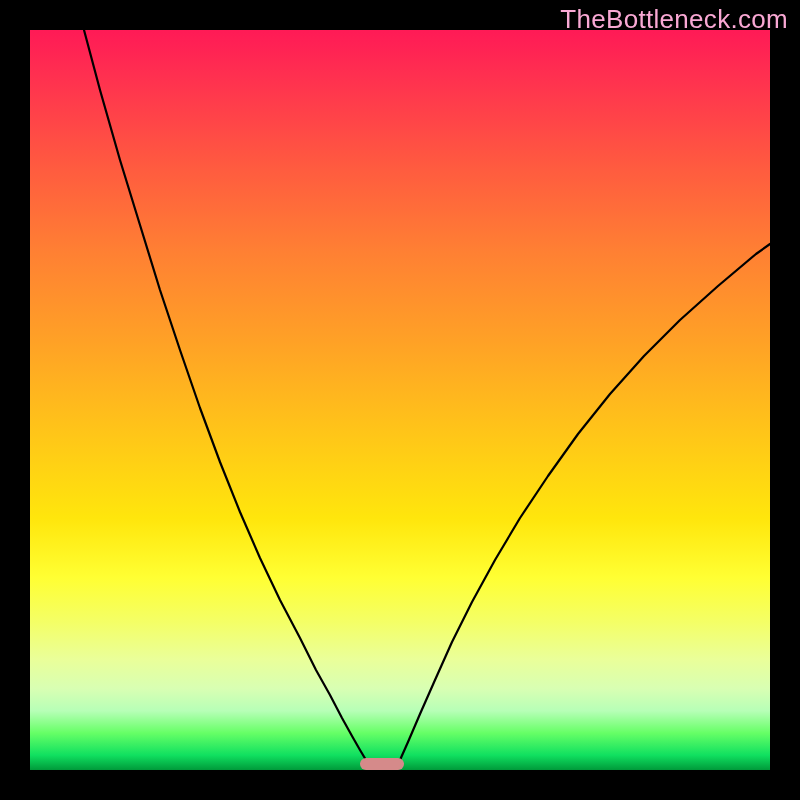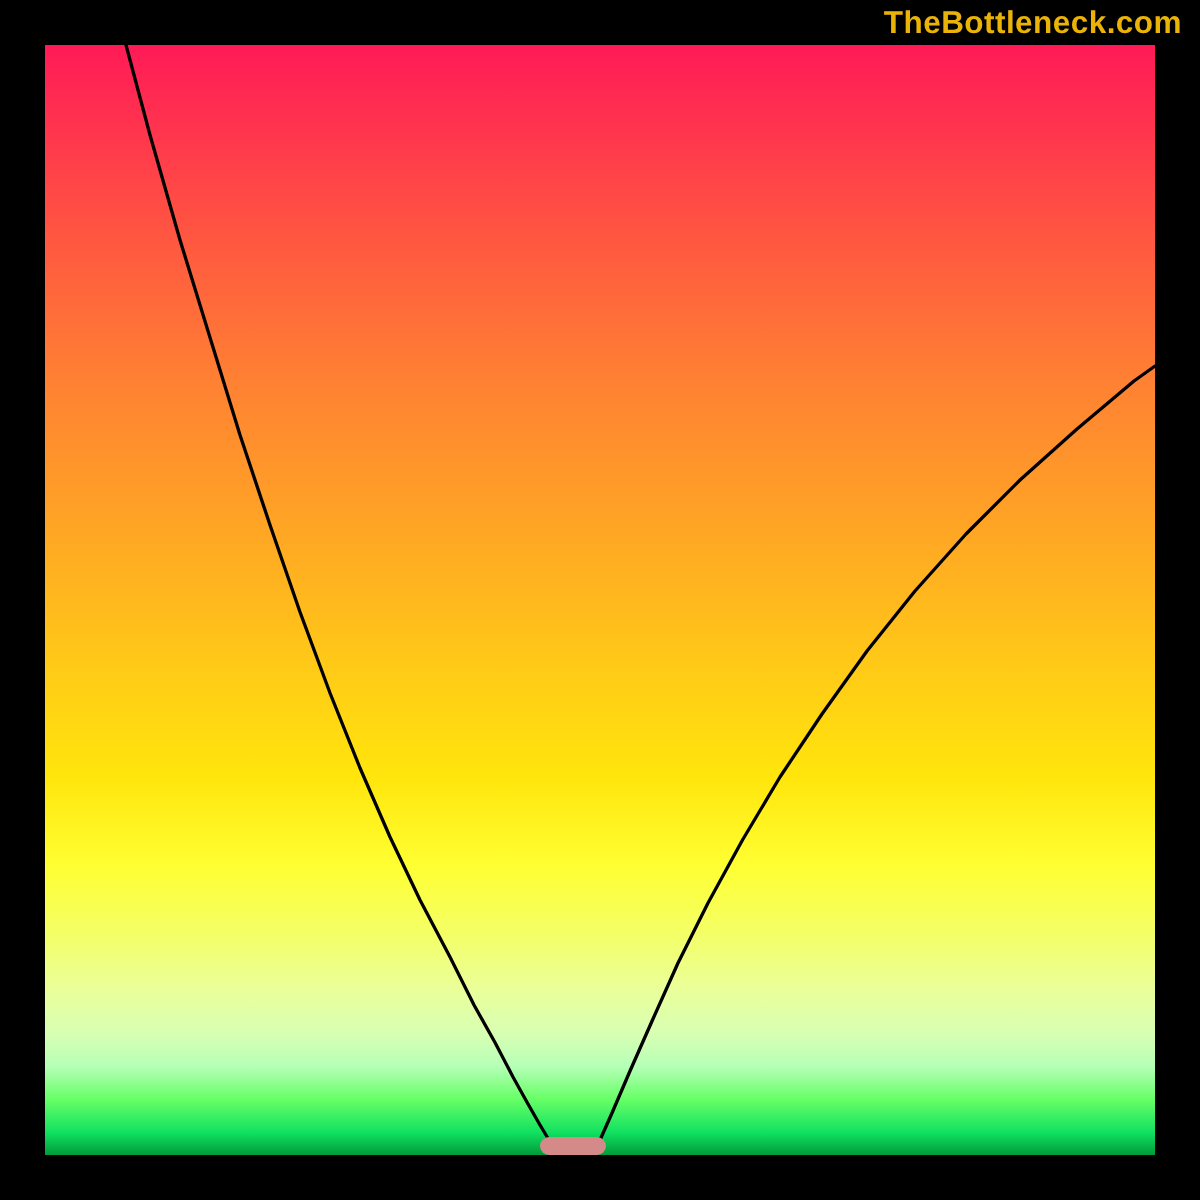--- a/index.html
+++ b/index.html
@@ -40,23 +40,23 @@
       #b7ffb7 92%,
       #66ff66 95%,
       #10e060 98%,
       #009a3a 100%
     );
   }
   .watermark {
     position: absolute;
     top: 4px;
     right: 12px;
-    color: #eab308;
-    font-size: 21px;
-    font-weight: 700;
+    color: #f9a8d4;
+    font-size: 26px;
+    font-weight: 400;
     letter-spacing: 0.3px;
     user-select: none;
   }
   svg.curves {
     position: absolute;
     left: 0;
     top: 0;
     width: 740px;
     height: 740px;
     overflow: visible;

